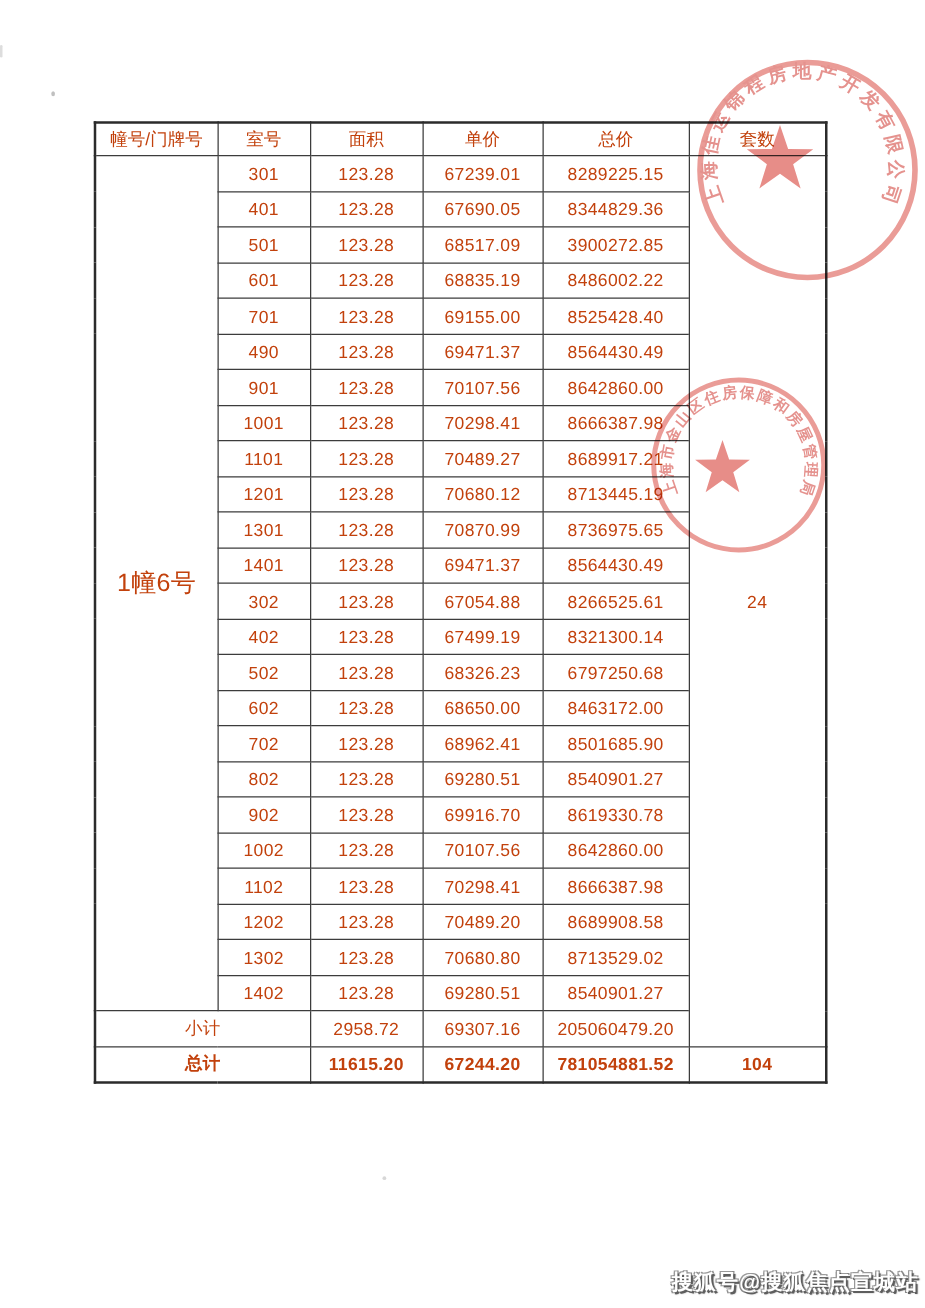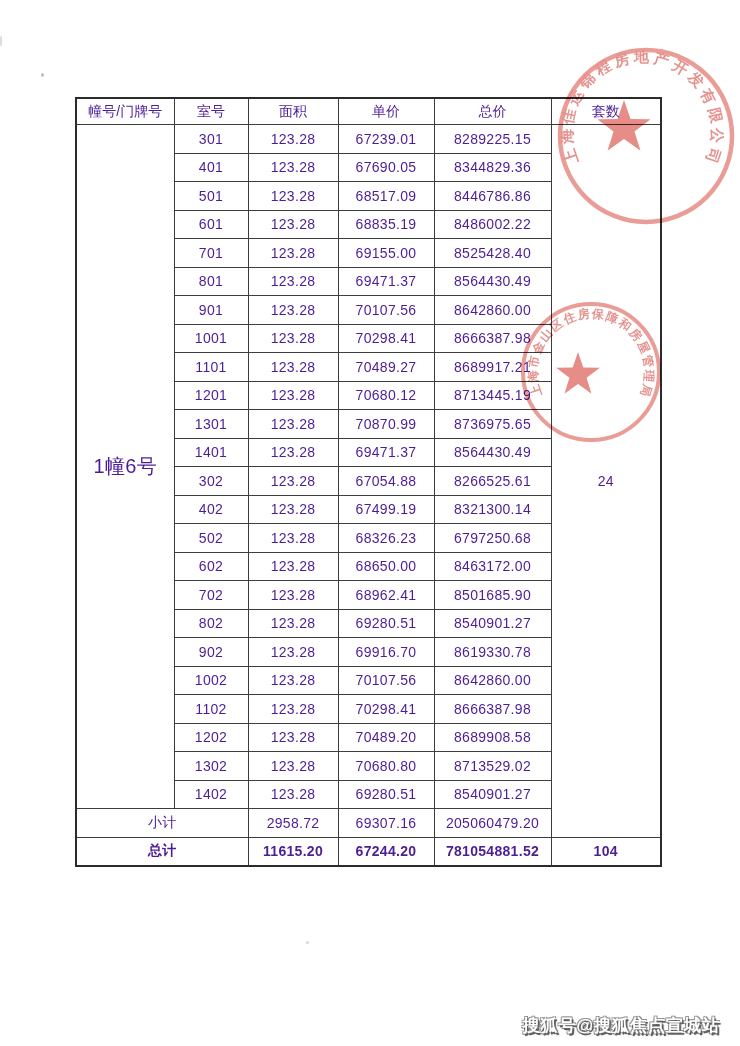--- a/index.html
+++ b/index.html
@@ -7,40 +7,40 @@
     width:740px;height:1046px;position:relative;background:#ffffff;
     font-family:"Liberation Sans","DejaVu Sans",sans-serif;
     color:#262626;overflow:hidden;
   }
   .page{position:absolute;inset:0;}
 
   
   table.price{
     position:absolute;left:75px;top:97px;width:585px;
     border-collapse:collapse;table-layout:fixed;
-    font-size:14px;color:#4c1d95;
+    font-size:14px;color:#c2410c;
   }
   table.price{border:2px solid #2b2b2b;}
   table.price td,table.price th{
     border:1px solid #3c3c3c;text-align:center;vertical-align:middle;
     padding:0;font-weight:normal;overflow:hidden;white-space:nowrap;
   }
   table.price thead th{height:25px;font-size:14px;}
   table.price tbody td{height:27.5px;letter-spacing:.3px;}
   td.bold{font-weight:bold;font-size:20px;letter-spacing:0;}
   tr.total-row td{height:27px;margin-top:12px;}
   tr.grand-row td{height:28px;border-top:1.5px solid #2b2b2b;font-weight:bold;}
 
   
   .seal{position:absolute;mix-blend-mode:multiply;opacity:.82;}
   .seal text{font-family:"DejaVu Sans","Liberation Sans",sans-serif;font-weight:bold;}
 
   
   .watermark{
-    position:absolute;top:1014px;right:20px;
+    position:absolute;top:1014px;right:5px;
     font-size:17px;font-weight:bold;letter-spacing:1px;color:#ffffff;
     text-shadow:1.5px 1.5px 0 #5e5e5e,-1px -1px 0 #9a9a9a,1px -1px 0 #8a8a8a,-1px 1px 0 #8a8a8a,2px 2px 1px #777777;
     white-space:nowrap;
   }
 
   
   .speck{position:absolute;background:#8d8d8d;border-radius:50%;}
   .speck.a{left:41px;top:73px;width:3px;height:4px;opacity:.55;}
   .speck.b{left:306px;top:941px;width:3px;height:3px;opacity:.35;}
   .speck.c{left:0px;top:36px;width:2px;height:10px;opacity:.3;border-radius:1px;}
@@ -82,36 +82,36 @@
         <tr>
           <td>401</td>
           <td>123.28</td>
           <td>67690.05</td>
           <td>8344829.36</td>
         </tr>
         <tr>
           <td>501</td>
           <td>123.28</td>
           <td>68517.09</td>
-          <td>8446786.86</td>
+          <td>3900272.85</td>
         </tr>
         <tr>
           <td>601</td>
           <td>123.28</td>
           <td>68835.19</td>
           <td>8486002.22</td>
         </tr>
         <tr>
           <td>701</td>
           <td>123.28</td>
           <td>69155.00</td>
           <td>8525428.40</td>
         </tr>
         <tr>
-          <td>801</td>
+          <td>490</td>
           <td>123.28</td>
           <td>69471.37</td>
           <td>8564430.49</td>
         </tr>
         <tr>
           <td>901</td>
           <td>123.28</td>
           <td>70107.56</td>
           <td>8642860.00</td>
         </tr>

